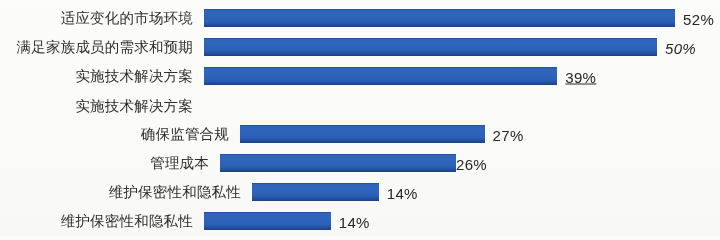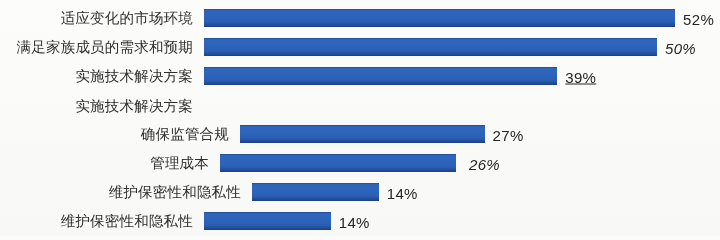--- a/index.html
+++ b/index.html
@@ -98,21 +98,21 @@
       <div class="cat-label">确保监管合规</div>
       <div class="bar-area">
         <div class="bar" style="width: 244.62px;"></div>
         <div class="val-label" style="left: 252.62px;">27%</div>
       </div>
     </div>
     <div class="row" style="top: 149px; margin-left: 16px;">
       <div class="cat-label">管理成本</div>
       <div class="bar-area">
         <div class="bar" style="width: 235.56px;"></div>
-        <div class="val-label" style="left: 249px; font-style: italic;">26%</div>
+        <div class="val-label" style="left: 236px;">26%</div>
       </div>
     </div>
     <div class="row" style="top: 178px; margin-left: 48px;">
       <div class="cat-label">维护保密性和隐私性</div>
       <div class="bar-area">
         <div class="bar" style="width: 126.84px;"></div>
         <div class="val-label" style="left: 134.84px;">14%</div>
       </div>
     </div>
     <div class="row" style="top: 207px;">

